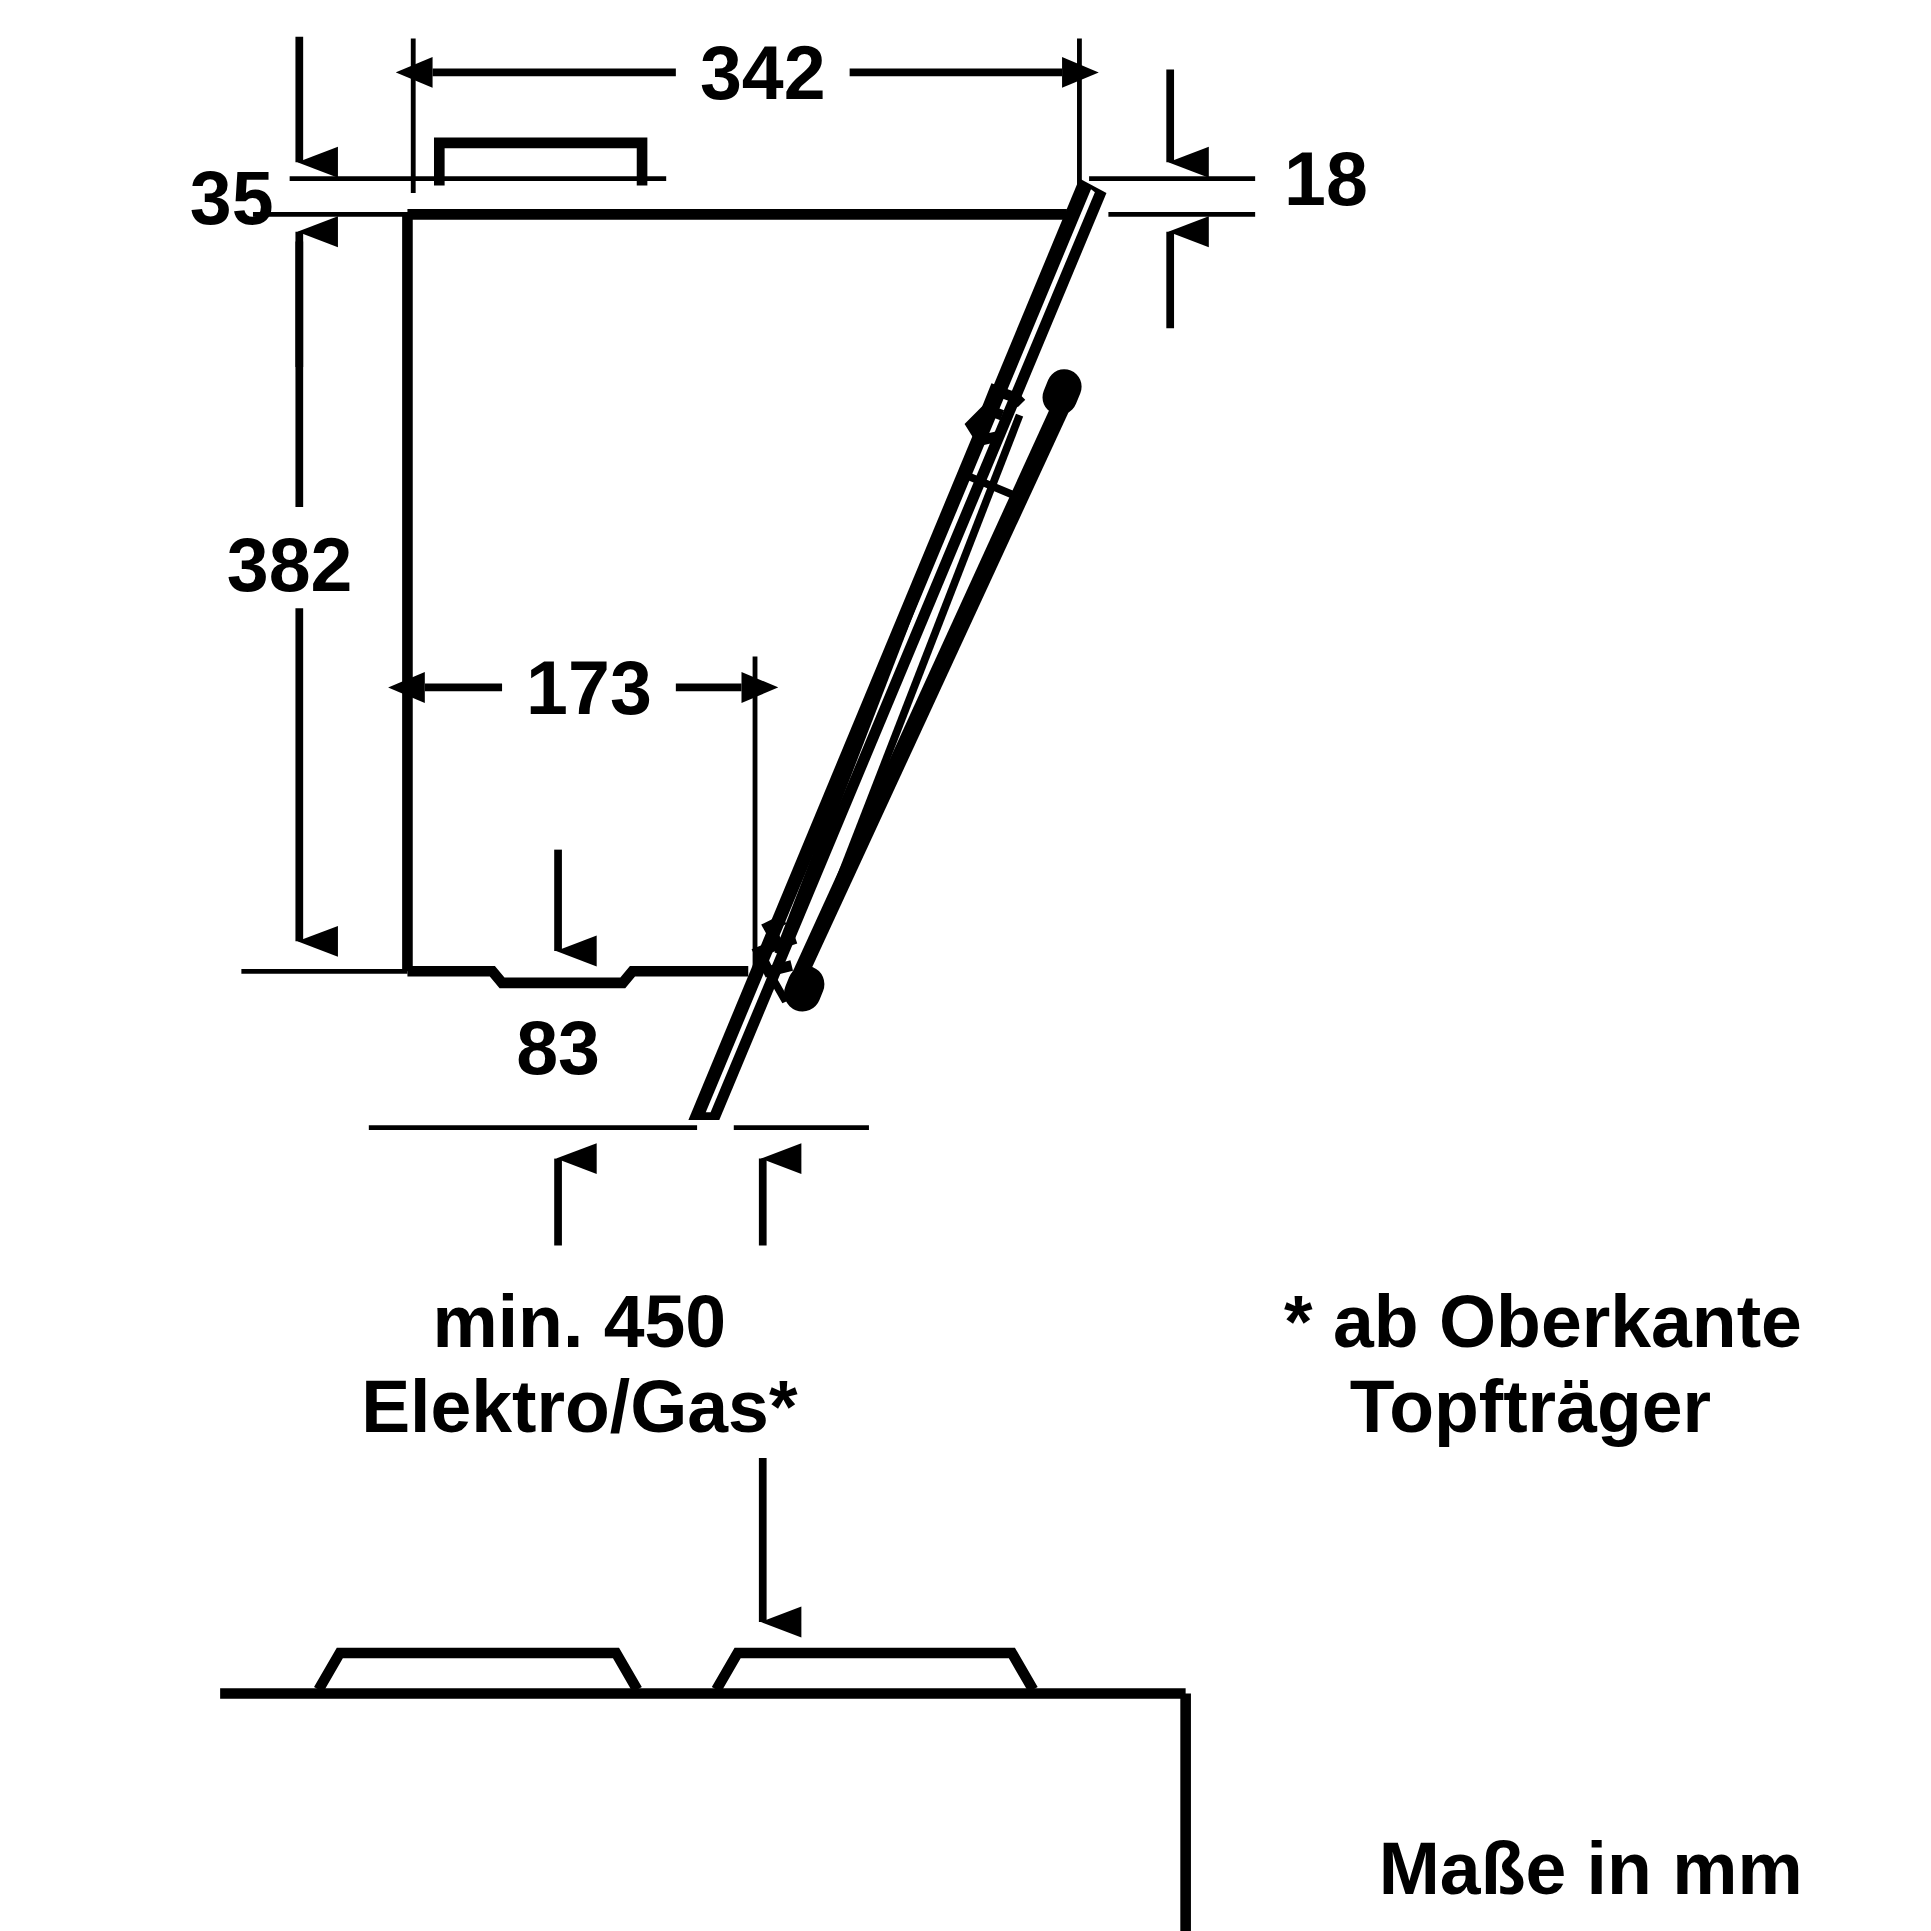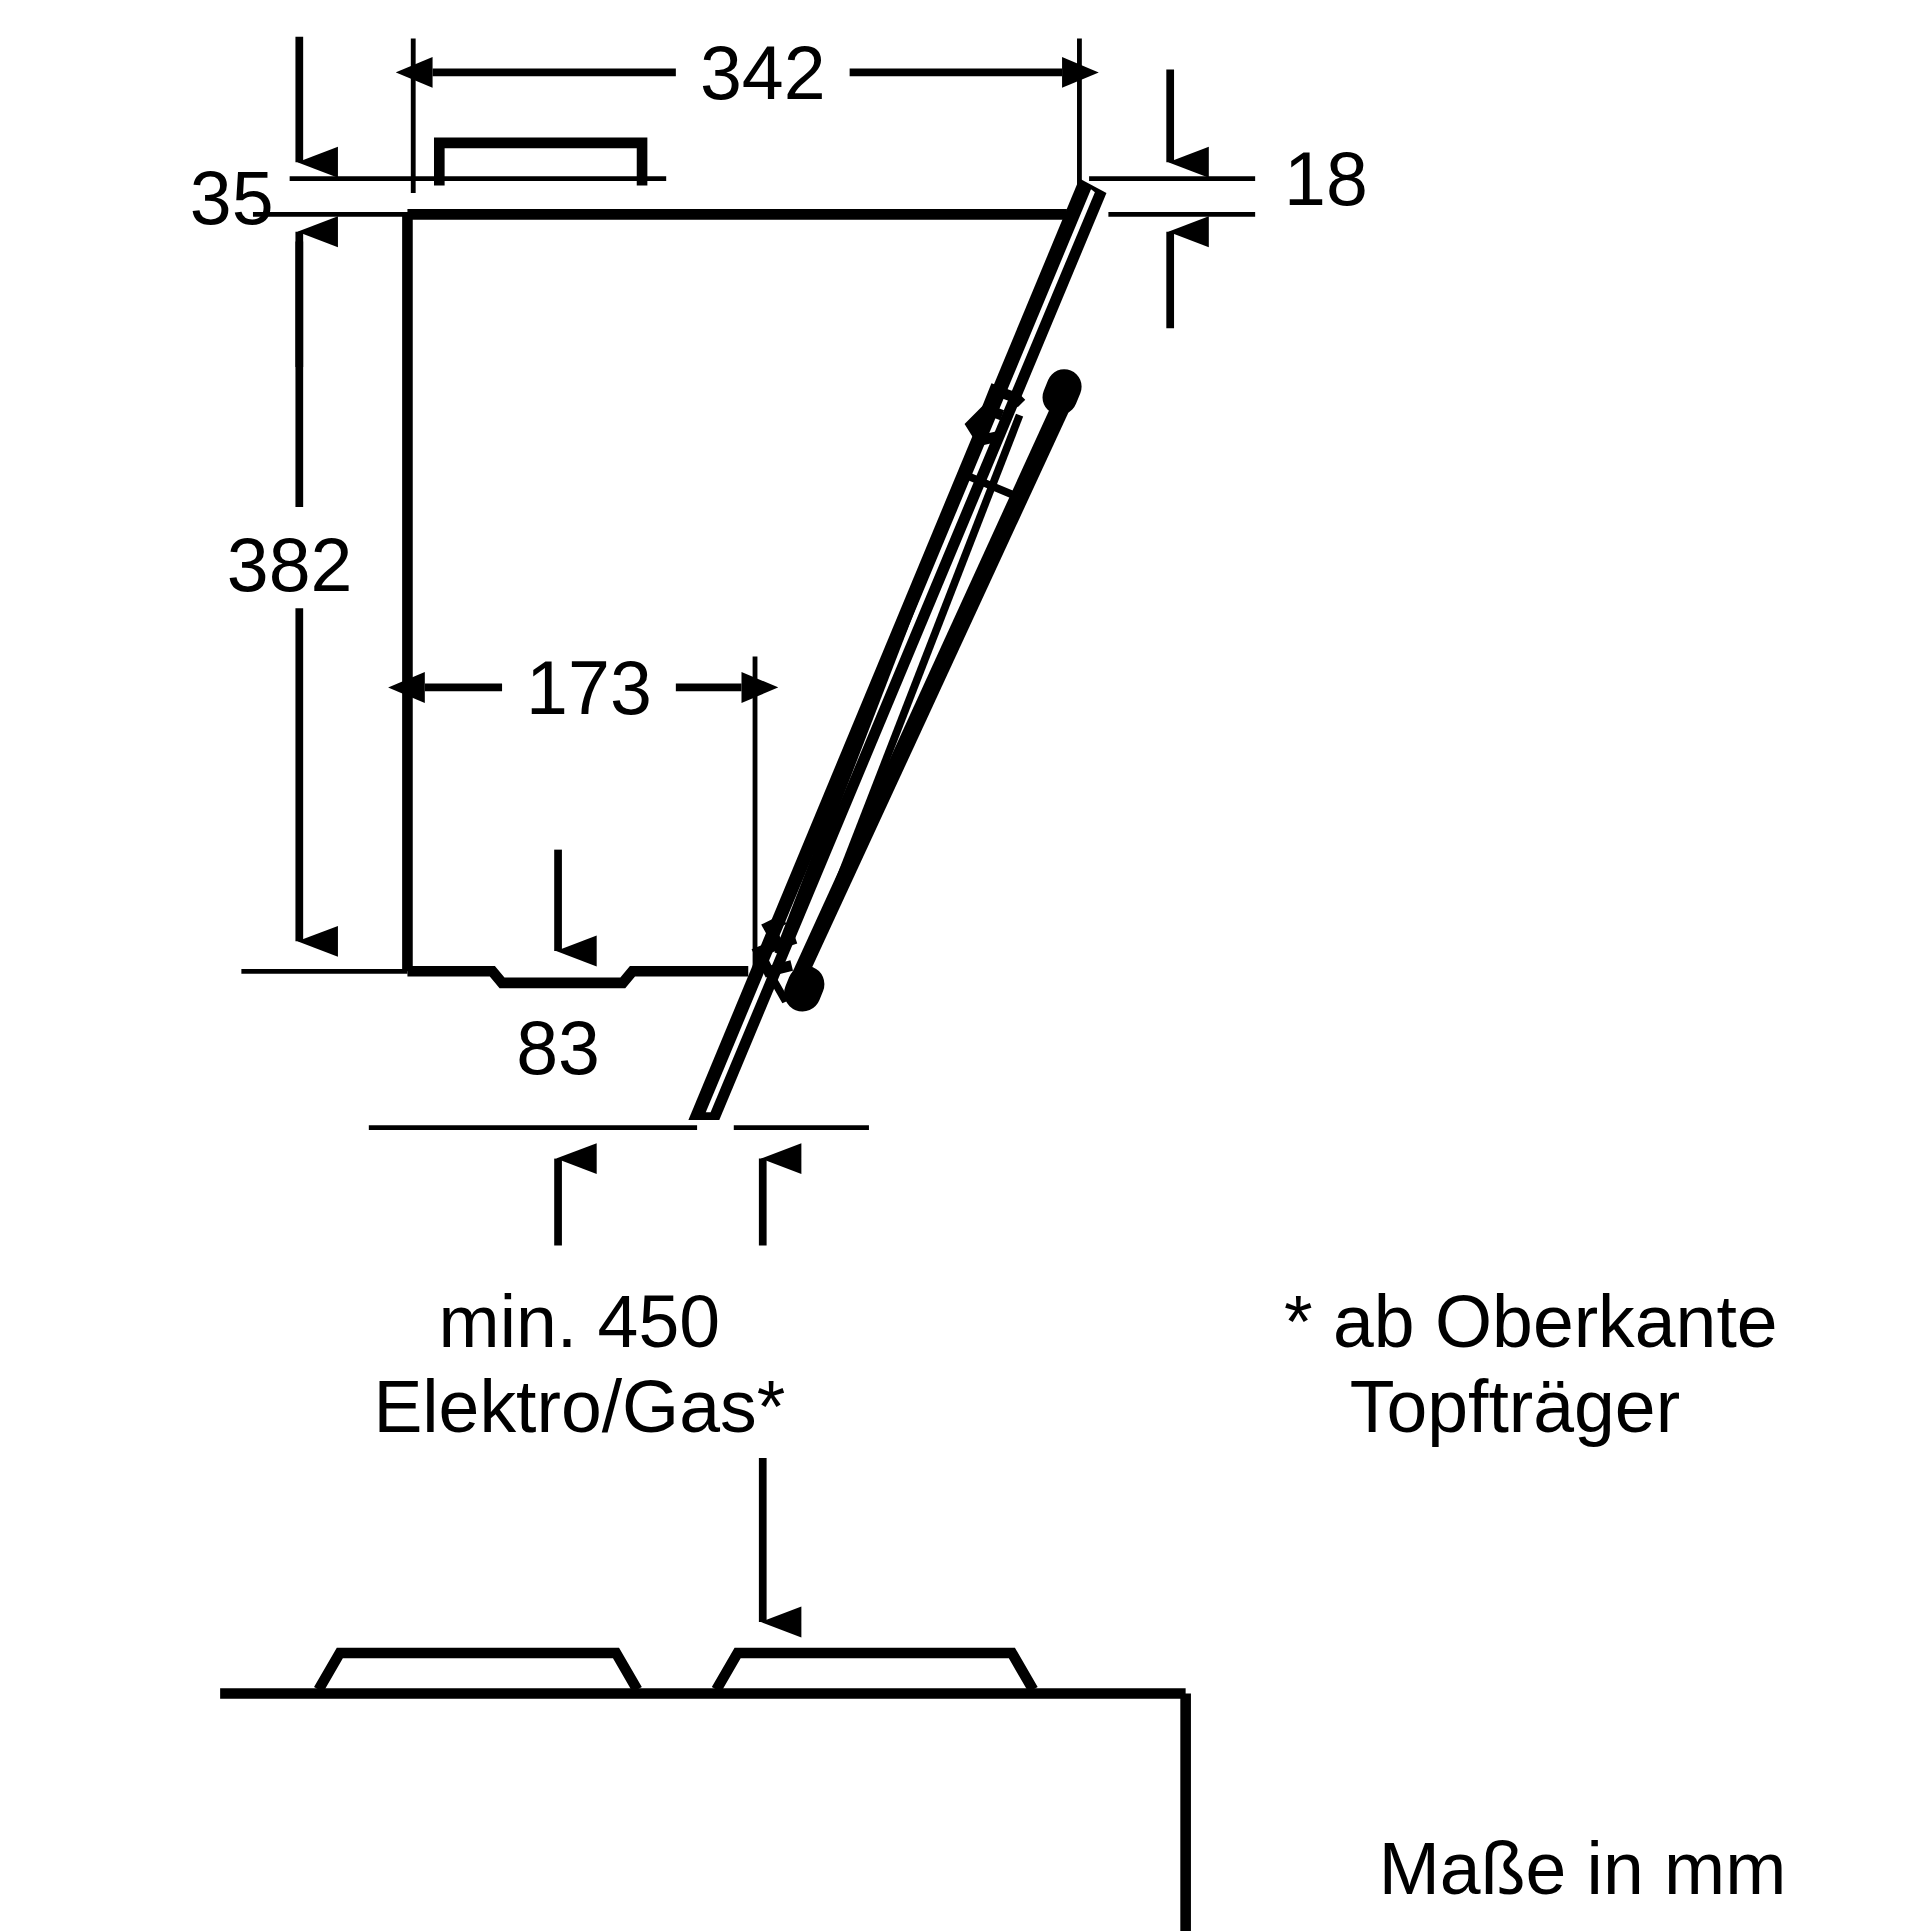--- a/index.html
+++ b/index.html
@@ -1,18 +1,18 @@
 <!DOCTYPE html>
 <html><head>
 <meta charset="utf-8">
 <style>
   html,body{margin:0;padding:0;background:#ffffff;}
   body{width:1931px;height:1931px;overflow:hidden;
        font-family:"Liberation Sans","DejaVu Sans",sans-serif;}
-  #stage{position:relative;width:1931px;height:1931px;background:#fff;}
+  #stage{position:relative;width:1931px;height:1931px;background:#fff;font-weight:bold;}
   svg#drawing{position:absolute;left:0;top:0;width:1931px;height:1931px;display:block;}
   .dimtext{font-family:"Liberation Sans","DejaVu Sans",sans-serif;
            font-size:78px;fill:#000;}
   .notetext{font-family:"Liberation Sans","DejaVu Sans",sans-serif;
             font-size:76px;fill:#000;}
   .unittext{font-family:"Liberation Sans","DejaVu Sans",sans-serif;
             font-size:76px;fill:#000;}
   .outline{fill:none;stroke:#000;}
   .thick{stroke-width:11;}
   .med{stroke-width:8;}

